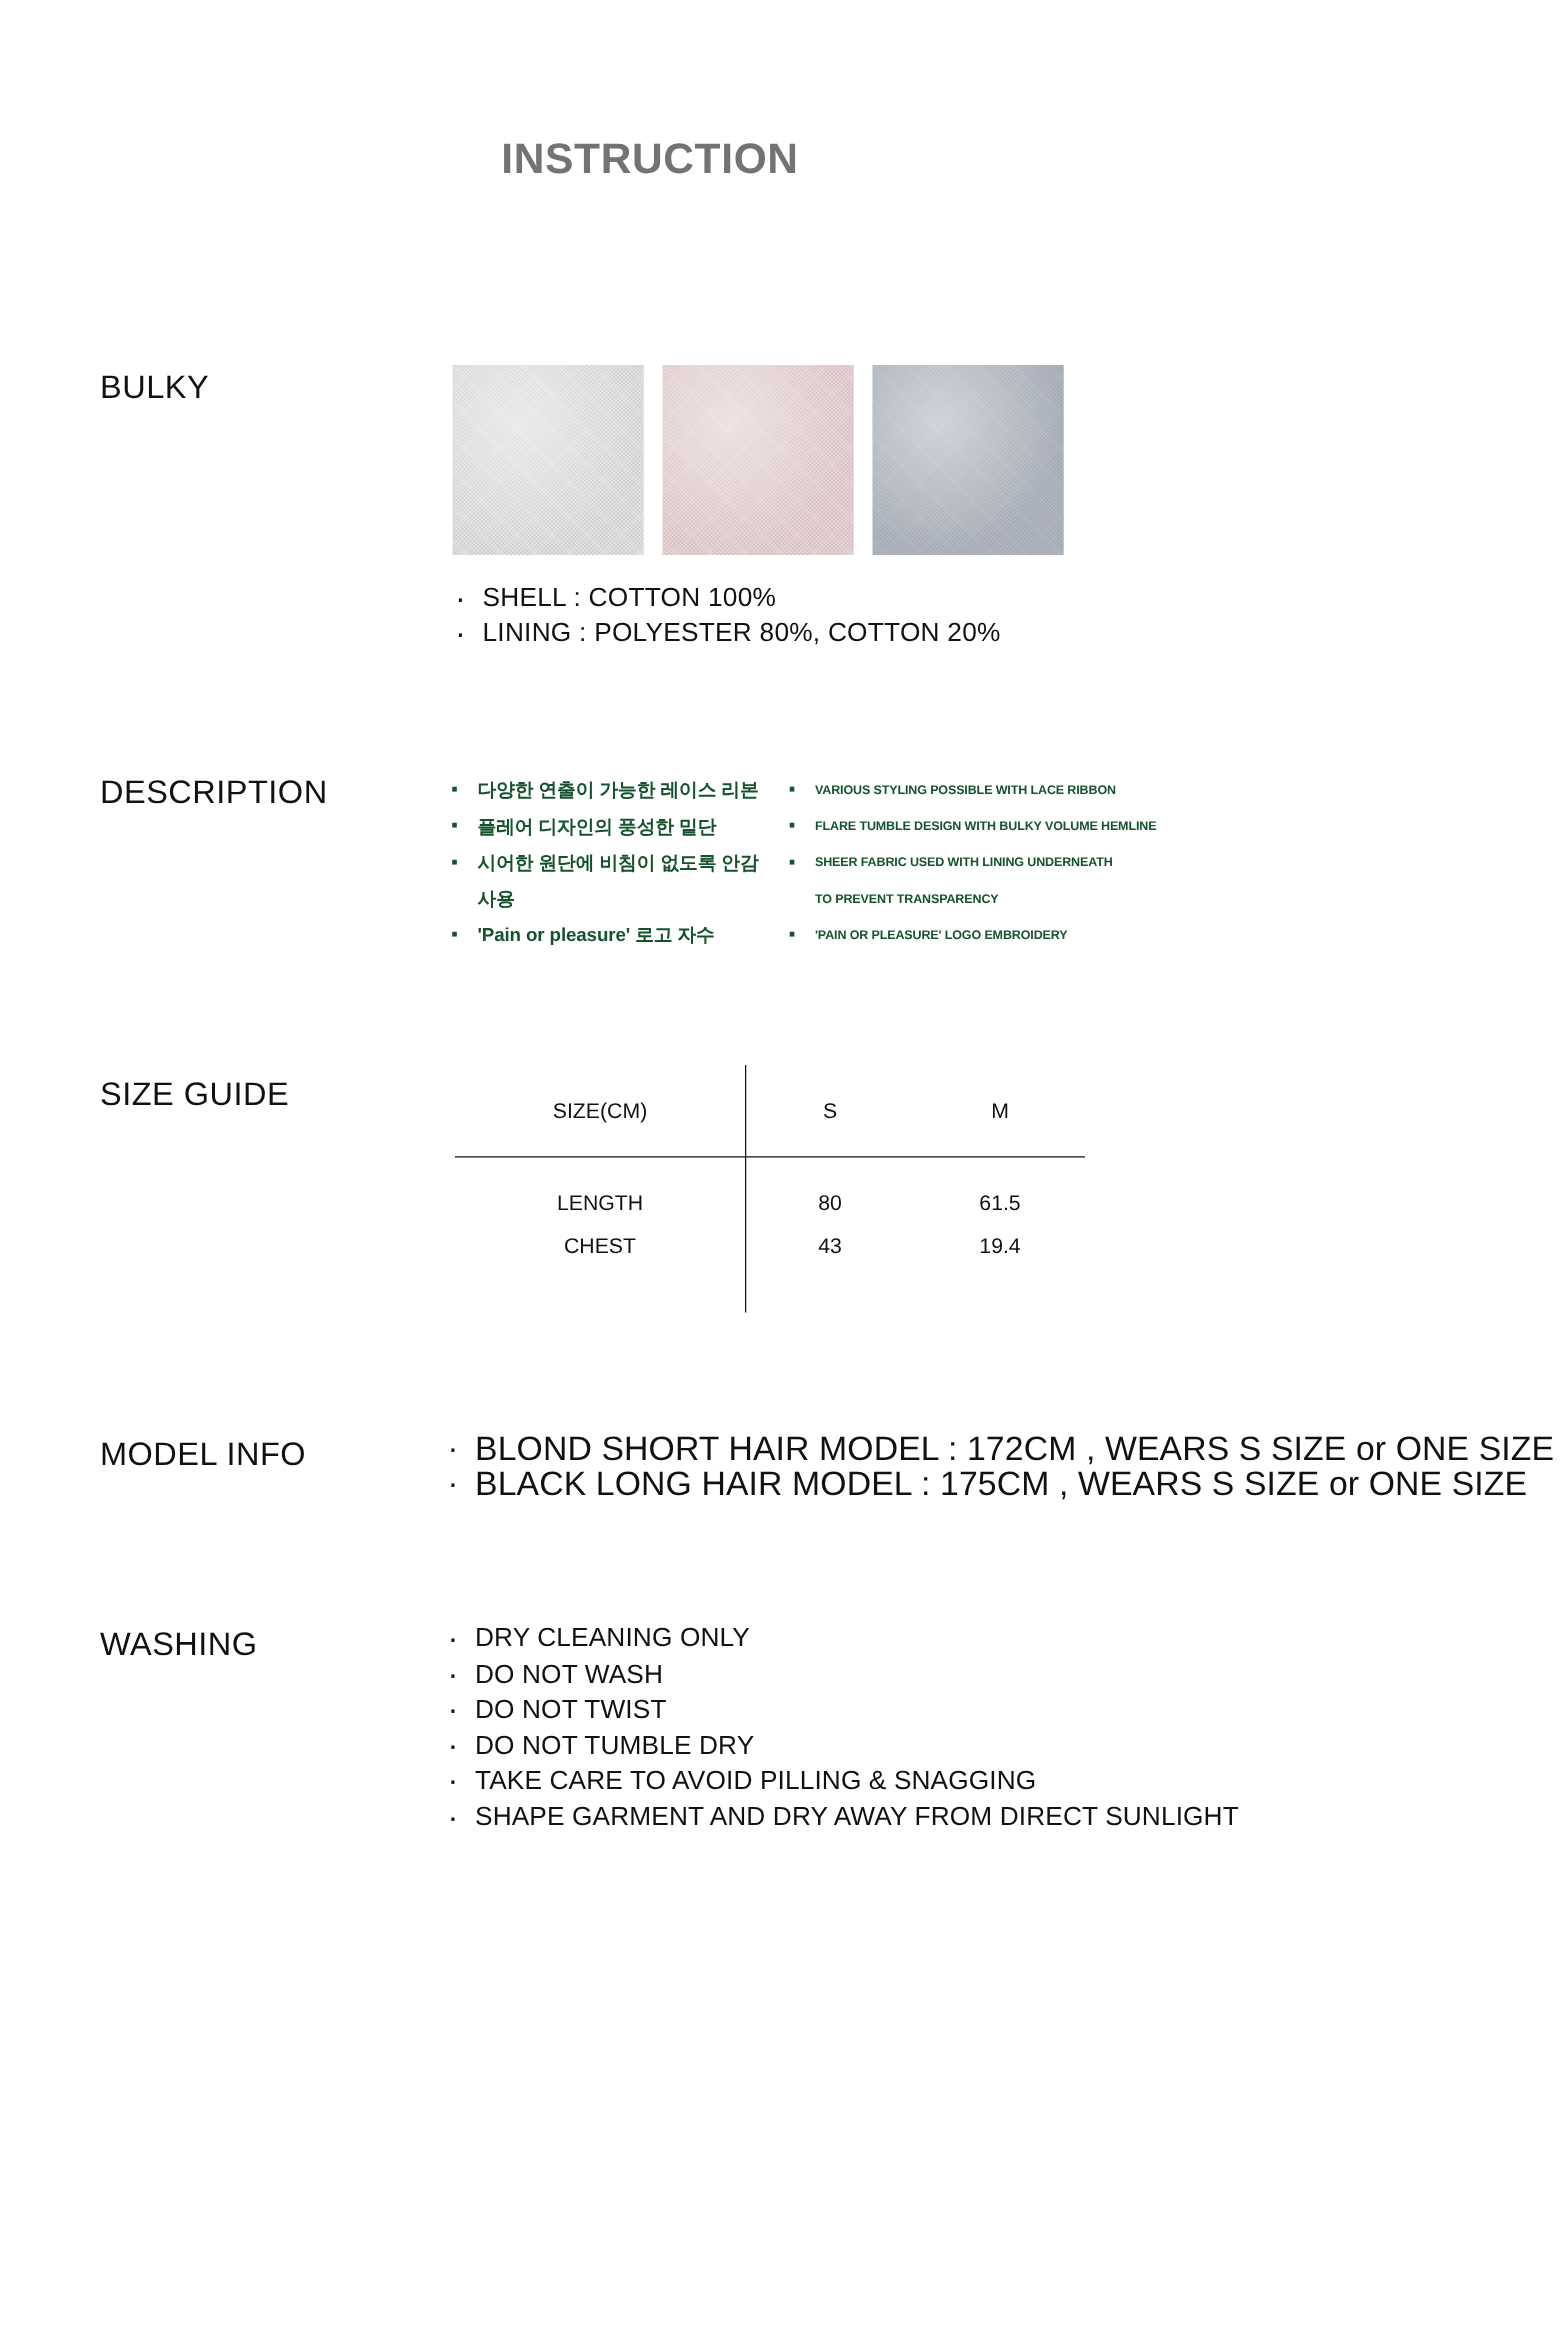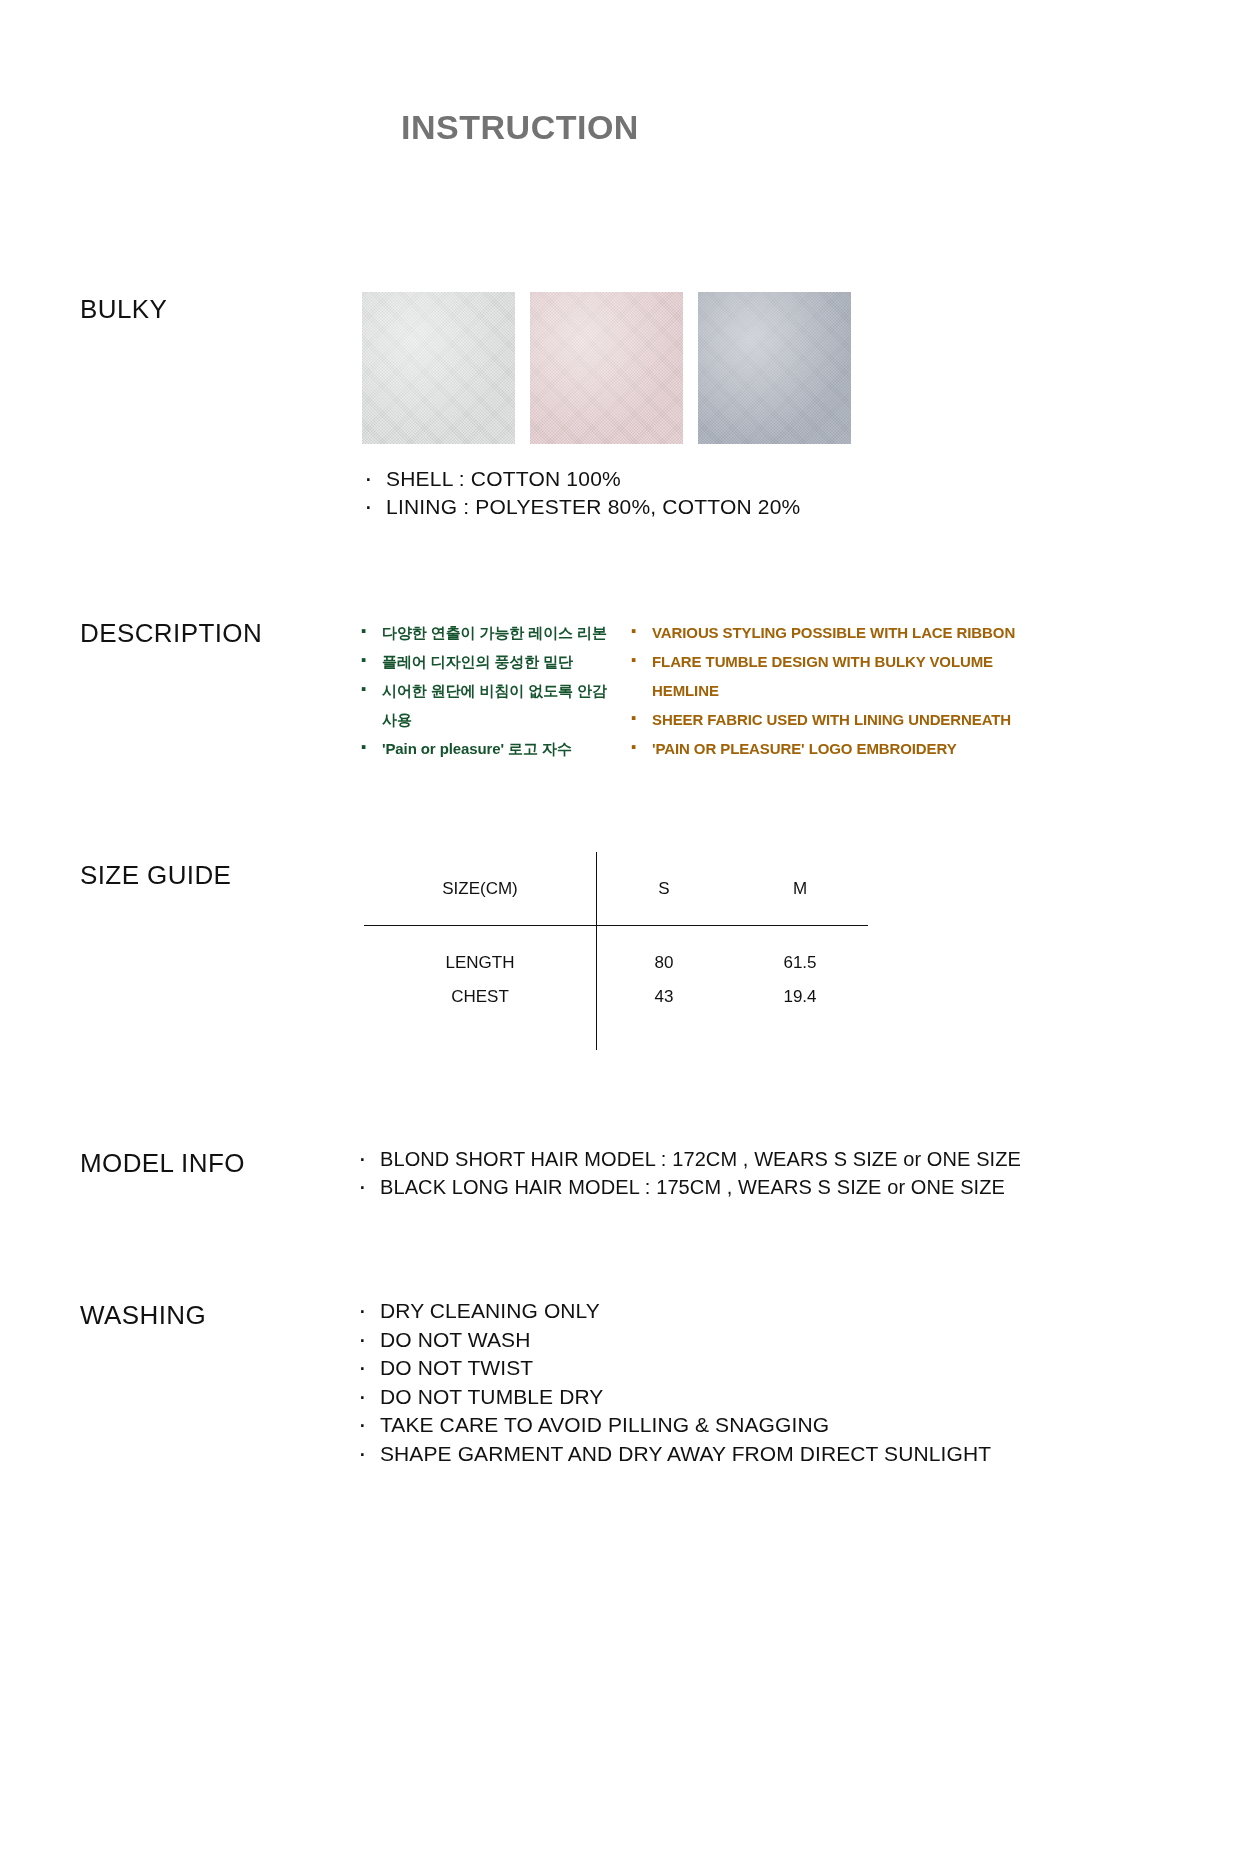--- a/index.html
+++ b/index.html
@@ -115,25 +115,25 @@
   }
   .desc-ko > li::before { font-size: 18px; top: 0; }
 
   .desc-en {
     position: absolute;
     top: 618px;
     left: 628px;
     width: 400px;
   }
   .desc-en li {
-    font-size: 15px;
+    font-size: 10px;
     line-height: 29px;
     font-weight: 700;
     letter-spacing: -0.1px;
-    color: #a16207;
+    color: #14532d;
   }
   .desc-en > li::before { font-size: 18px; top: 0; }
 
   
   .size-label { top: 860px; }
 
   .size-table {
     position: absolute;
     top: 852px;
     left: 364px;
@@ -177,21 +177,21 @@
   .size-table col.c-m    { width: 136px; }
 
   
   .model-label { top: 1148px; }
   .model-list {
     position: absolute;
     top: 1145px;
     left: 356px;
   }
   .model-list li {
-    font-size: 20px;
+    font-size: 27px;
     line-height: 28px;
     letter-spacing: 0.1px;
     color: #111;
     white-space: nowrap;
   }
 
   
   .wash-label { top: 1300px; text-align: center; }
   .wash-list {
     position: absolute;
@@ -241,20 +241,21 @@
     <li>다양한 연출이 가능한 레이스 리본</li>
     <li>플레어 디자인의 풍성한 밑단</li>
     <li>시어한 원단에 비침이 없도록 안감 사용</li>
     <li>'Pain or pleasure' 로고 자수</li>
   </ul>
 
   <ul class="bl desc-en">
     <li>VARIOUS STYLING POSSIBLE WITH LACE RIBBON</li>
     <li>FLARE TUMBLE DESIGN WITH BULKY VOLUME HEMLINE</li>
     <li>SHEER FABRIC USED WITH LINING UNDERNEATH</li>
+    <li class="nobul">TO PREVENT TRANSPARENCY</li>
     <li>'PAIN OR PLEASURE' LOGO EMBROIDERY</li>
   </ul>
 
   <div class="sec-label size-label">SIZE GUIDE</div>
 
   <div class="size-table">
     <div class="vline"></div>
     <div class="hline"></div>
     <table>
       <colgroup>

